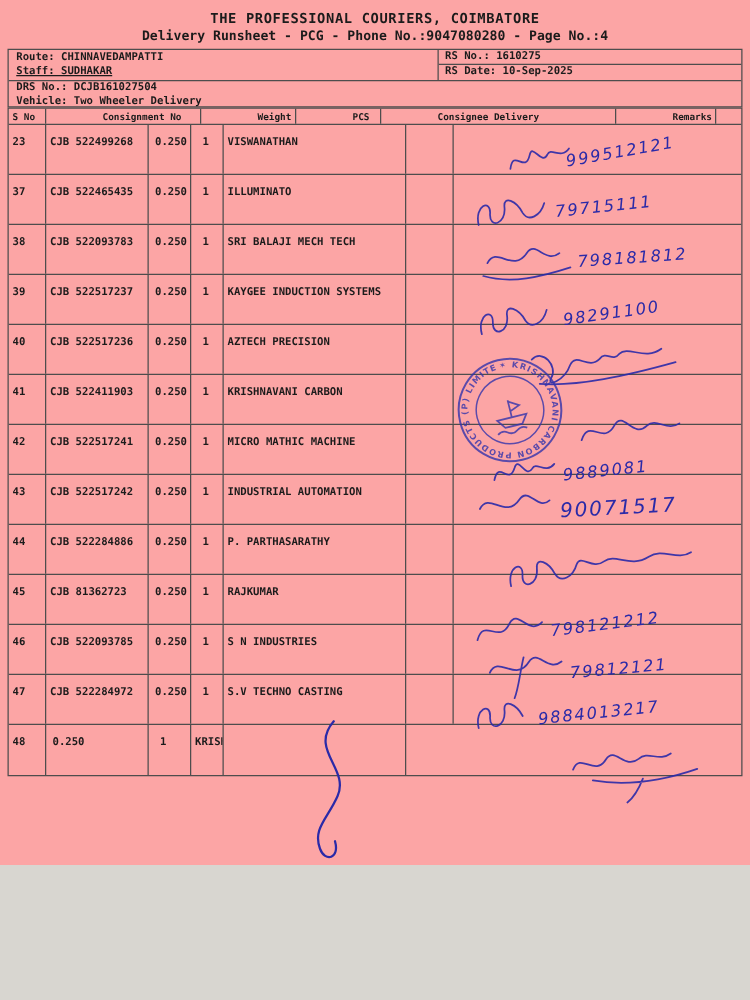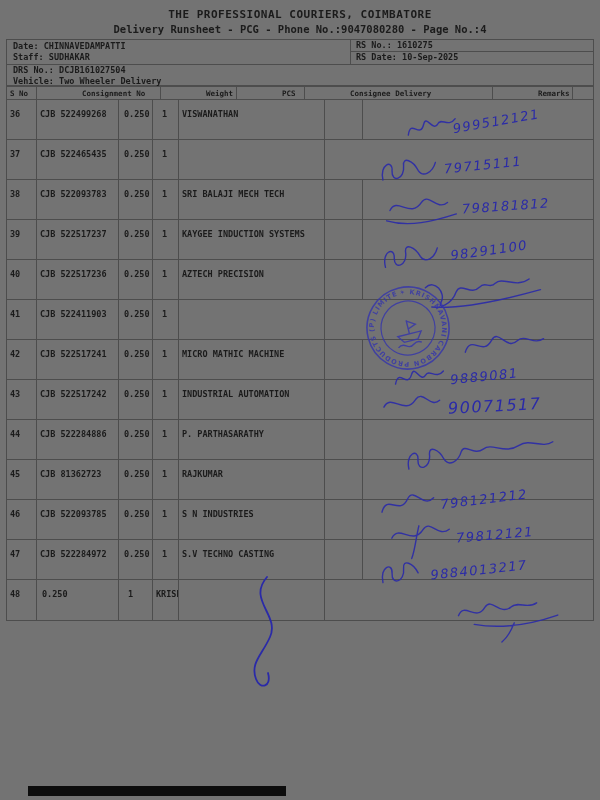--- a/index.html
+++ b/index.html
@@ -1,38 +1,38 @@
 <!DOCTYPE html>
 <html><head>
 <meta charset="utf-8">
 <style>
   * { margin:0; padding:0; box-sizing:border-box; }
   html,body { width:600px; height:800px; }
   body { background:#d8d6d0; }
   .page {
-    position:relative; width:600px; height:800px;
-    background:#737373; overflow:hidden;
+    position:relative; width:600px; height:692px;
+    background:#fca5a5; overflow:hidden;
     font-family:"DejaVu Sans Mono","Liberation Mono",monospace;
     color:#1b1b1b;
   }
   .title {
     position:absolute; top:8px; left:0; right:0; text-align:center;
     font-size:11px; font-weight:bold; letter-spacing:.5px;
   }
   .subtitle {
     position:absolute; top:23px; left:0; right:0; text-align:center;
     font-size:10.5px; font-weight:bold;
   }
   .infobox {
     position:absolute; left:6px; top:39px; width:588px; height:47px;
     border:1px solid #4d4d4d; font-size:8.5px; font-weight:bold;
   }
   .info-line { position:absolute; left:6px; height:11px; line-height:11px; white-space:pre; }
   .il-route   { top:1px; }
-  .il-staff   { top:12px; }
+  .il-staff   { top:12px;text-decoration:underline; }
   .il-drs     { top:25px; }
   .il-vehicle { top:36px; }
   .info-hr { position:absolute; left:0; right:0; top:24px; border-top:1px solid #4d4d4d; }
   .rsbox {
     position:absolute; top:0; right:0; width:243px; height:24px;
     border-left:1px solid #4d4d4d;
   }
   .rs-row { height:12px; line-height:11px; padding-left:5px; border-bottom:1px solid #4d4d4d; white-space:pre; }
   .rs-row:last-child { border-bottom:none; }
 
@@ -70,21 +70,21 @@
 </style>
 </head>
 <body>
 
 <div class="page">
 
   <div class="title">THE PROFESSIONAL COURIERS, COIMBATORE</div>
   <div class="subtitle">Delivery Runsheet - PCG - Phone No.:9047080280 - Page No.:4</div>
 
   <div class="infobox">
-    <div class="info-line il-route">Date: CHINNAVEDAMPATTI</div>
+    <div class="info-line il-route">Route: CHINNAVEDAMPATTI</div>
     <div class="info-line il-staff">Staff: SUDHAKAR</div>
     <div class="info-hr"></div>
     <div class="info-line il-drs">DRS No.: DCJB161027504</div>
     <div class="info-line il-vehicle">Vehicle: Two Wheeler Delivery</div>
     <div class="rsbox">
       <div class="rs-row">RS No.: 1610275</div>
       <div class="rs-row">RS Date: 10-Sep-2025</div>
     </div>
   </div>
 
@@ -93,33 +93,34 @@
       <div class="th">S No</div>
       <div class="th">Consignment No</div>
       <div class="th">Weight</div>
       <div class="th">PCS</div>
       <div class="th">Consignee Delivery</div>
       <div class="th">Remarks</div>
       <div class="th">Seal &amp; Signature</div>
     </div>
 
     <div class="tr">
-      <div class="td">36</div>
+      <div class="td">23</div>
       <div class="td">CJB 522499268</div>
       <div class="td c-wt">0.250</div>
       <div class="td c-pcs">1</div>
       <div class="td">VISWANATHAN</div>
       <div class="td"></div>
       <div class="td"></div>
     </div>
     <div class="tr">
       <div class="td">37</div>
       <div class="td">CJB 522465435</div>
       <div class="td c-wt">0.250</div>
       <div class="td c-pcs">1</div>
+      <div class="td">ILLUMINATO</div>
       <div class="td"></div>
       <div class="td"></div>
     </div>
     <div class="tr">
       <div class="td">38</div>
       <div class="td">CJB 522093783</div>
       <div class="td c-wt">0.250</div>
       <div class="td c-pcs">1</div>
       <div class="td">SRI BALAJI MECH TECH</div>
       <div class="td"></div>
@@ -141,20 +142,21 @@
       <div class="td c-pcs">1</div>
       <div class="td">AZTECH PRECISION</div>
       <div class="td"></div>
       <div class="td"></div>
     </div>
     <div class="tr">
       <div class="td">41</div>
       <div class="td">CJB 522411903</div>
       <div class="td c-wt">0.250</div>
       <div class="td c-pcs">1</div>
+      <div class="td">KRISHNAVANI CARBON</div>
       <div class="td"></div>
       <div class="td"></div>
     </div>
     <div class="tr">
       <div class="td">42</div>
       <div class="td">CJB 522517241</div>
       <div class="td c-wt">0.250</div>
       <div class="td c-pcs">1</div>
       <div class="td">MICRO MATHIC MACHINE</div>
       <div class="td"></div>

